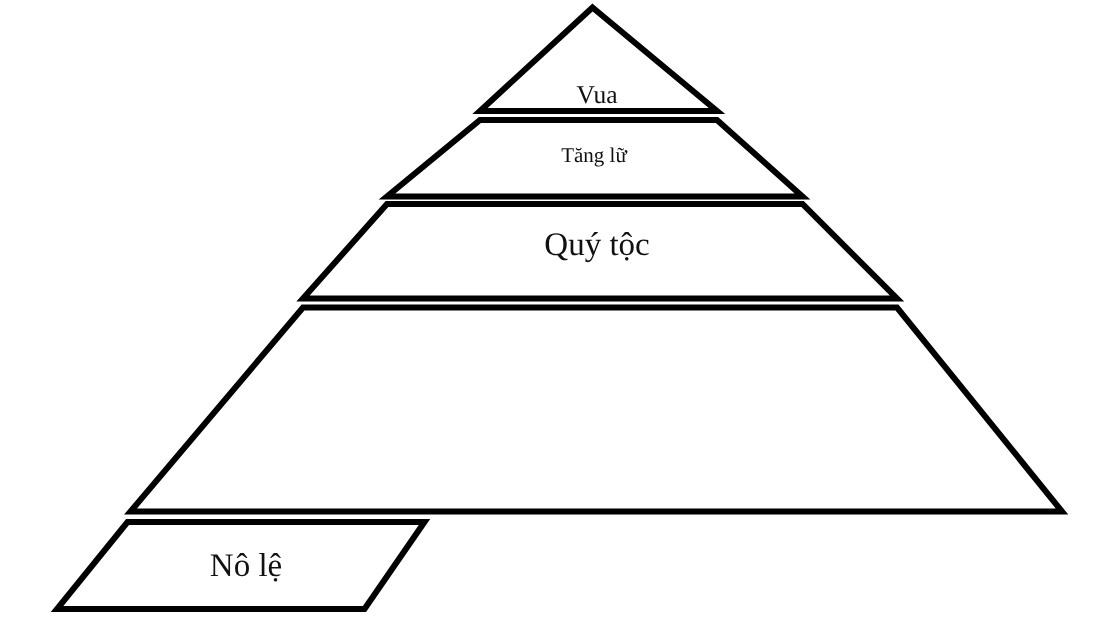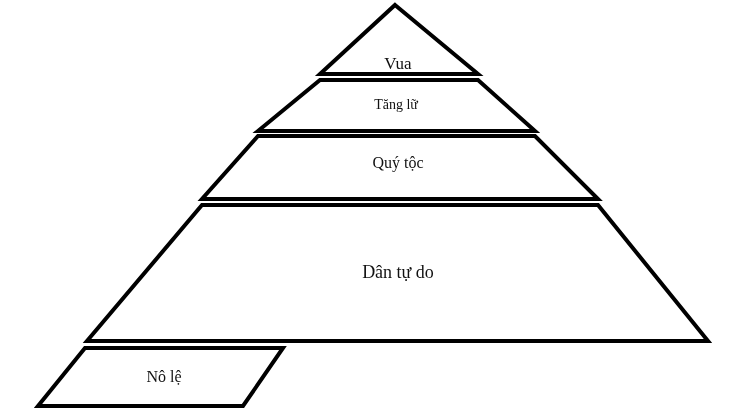--- a/index.html
+++ b/index.html
@@ -40,36 +40,35 @@
     transform: translate(-50%, -50%);
     white-space: nowrap;
     color: #111111;
     font-family: "Liberation Serif", "DejaVu Serif", serif;
     font-weight: 400;
     line-height: 1;
     user-select: none;
   }
   .lbl-vua      { font-size: 17px; }
   .lbl-tangLu   { font-size: 14px; }
-  .lbl-quyToc   { font-size: 16px; }
+  .lbl-quyToc   { font-size: 22px; }
   .lbl-danTuDo  { font-size: 18px; }
-  .lbl-noLe     { font-size: 16px; }
+  .lbl-noLe     { font-size: 22px; }
 </style>
 </head>
 <body>
 
 <div id="stage" style="background: rgb(255, 255, 255);">
 
   <svg id="diagram" viewBox="0 0 740 416" xmlns="http://www.w3.org/2000/svg">
     <polygon class="tier-shape" points="395,5 478,74 320,74" fill="#ffffff" stroke="#000000" stroke-width="4"></polygon>
     <polygon class="tier-shape" points="320,80 478,80 535,131 258,131" fill="#ffffff" stroke="#000000" stroke-width="4"></polygon>
     <polygon class="tier-shape" points="258,136 535,136 598,199 202,199" fill="#ffffff" stroke="#000000" stroke-width="4"></polygon>
     <polygon class="tier-shape" points="202,205 598,205 708,341 87,341" fill="#ffffff" stroke="#000000" stroke-width="4"></polygon>
     <polygon class="tier-shape" points="85,348 283,348 243,406 38,406" fill="#ffffff" stroke="#000000" stroke-width="4"></polygon>
   </svg>
 
   <div class="tier-label lbl-vua" style="left: 398px; top: 63px;">Vua</div>
   <div class="tier-label lbl-tangLu" style="left: 396px; top: 105px;">Tăng lữ</div>
   <div class="tier-label lbl-quyToc" style="left: 398px; top: 163px;">Quý tộc</div>
-  <div class="tier-label lbl-danTuDo" style="left: 398px; top: 272px;">Dân tự do</div>
   <div class="tier-label lbl-noLe" style="left: 164px; top: 377px;">Nô lệ</div>
 
 </div>
 
 </body></html>

